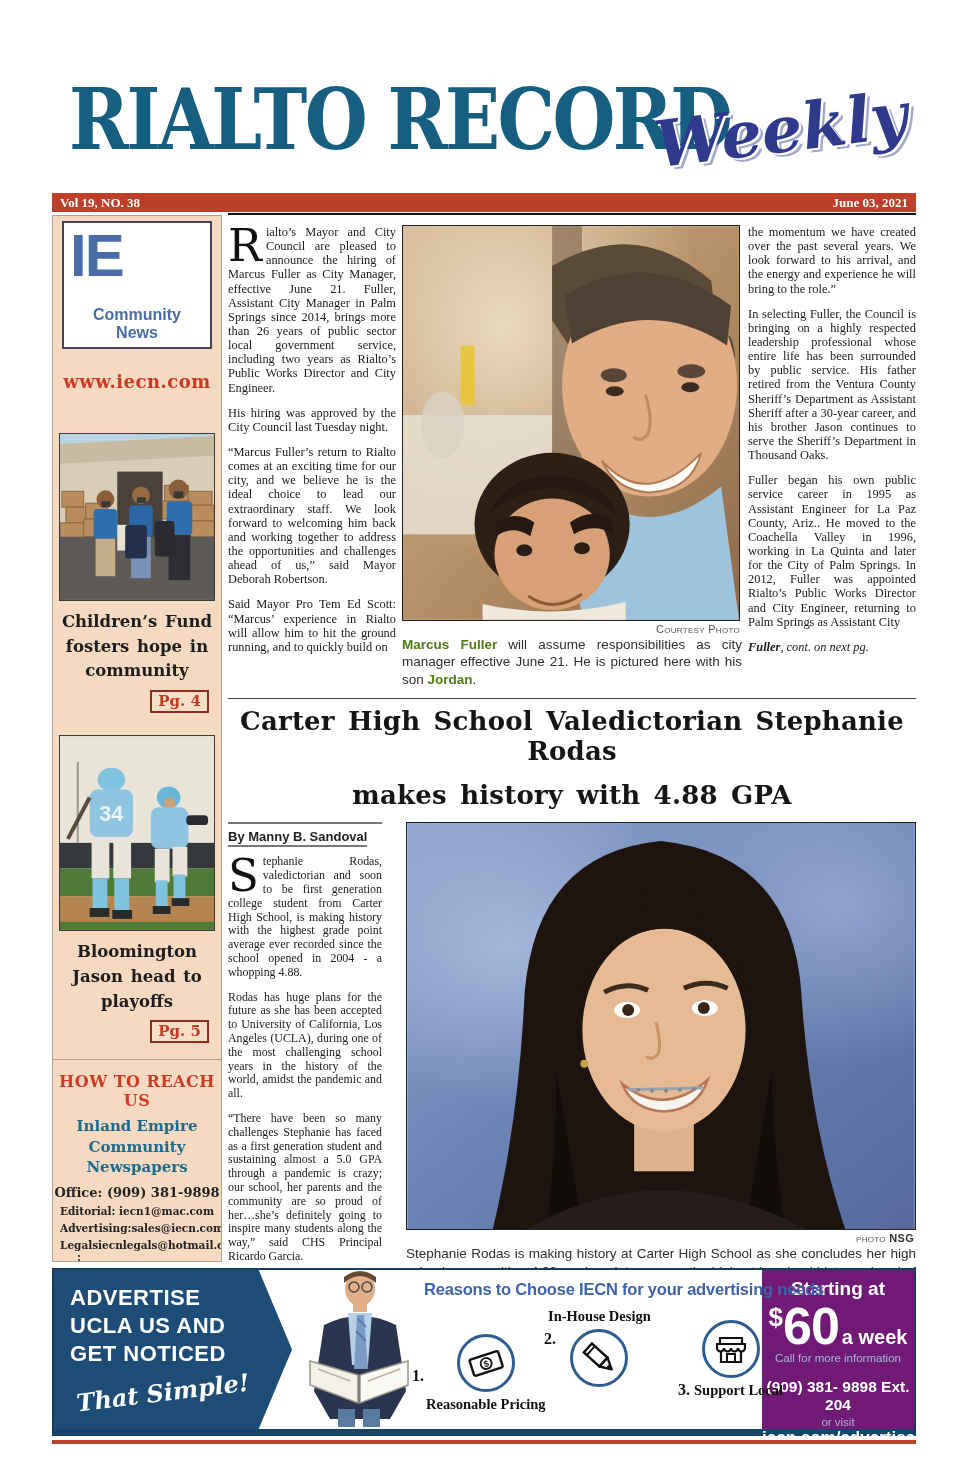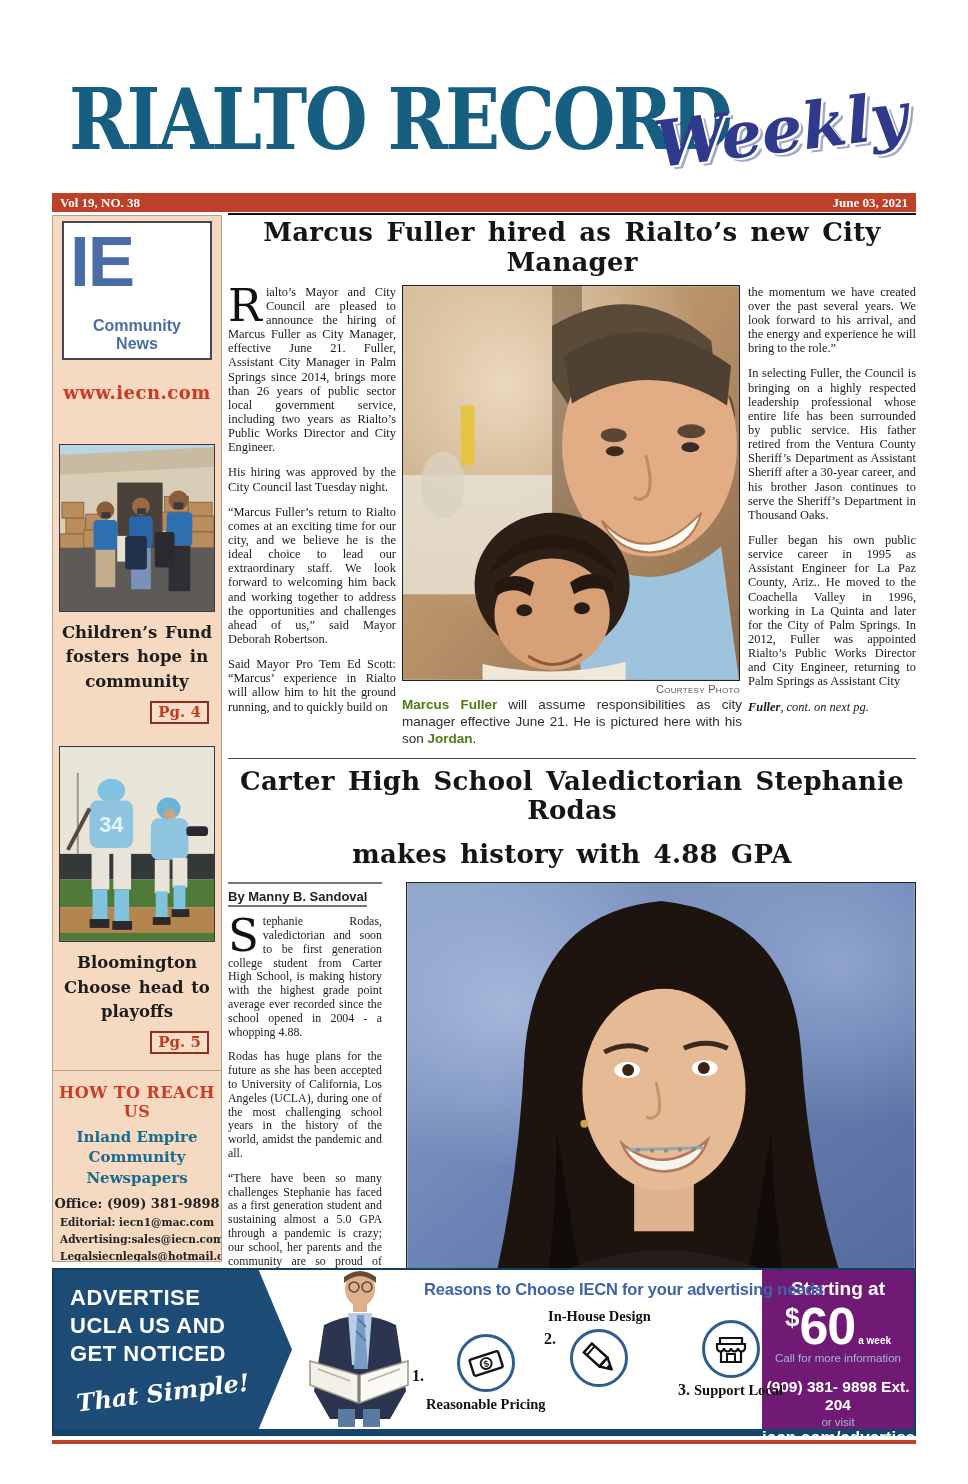--- a/index.html
+++ b/index.html
@@ -39,21 +39,21 @@
   .sidebar {
     position:absolute; left:52px; top:215px; width:170px; height:1047px;
     background:#f5d9c0; border:1px solid #b3a18c; overflow:hidden;
   }
   .ie-box {
     width:150px; margin:5px auto 0; background:#ffffff;
     border:2px solid #43455a; padding:4px 6px 5px; text-align:left;
   }
   .ie-initials {
     font-family:"Liberation Sans", sans-serif; font-weight:bold;
-    font-size:71px; line-height:0.98; color:#4a6da7; letter-spacing:-2px;
+    font-size:60px; line-height:0.98; color:#4a6da7; letter-spacing:-2px;
   }
   .ie-label {
     font-family:"Liberation Sans", sans-serif; font-weight:bold;
     font-size:16px; color:#4a6da7; margin-top:20px;text-align:center;
   }
   .sb-website {
     margin-top:22px; text-align:center;
     font-family:"DejaVu Serif", serif; font-weight:bold;
     font-size:18px; color:#cc3a22; letter-spacing:0.5px;
   }
@@ -182,21 +182,21 @@
     white-space:nowrap;
   }
   .ad-right {
     width:152px; background:#701a75; color:#fff; flex:none;
     text-align:center; padding-top:8px;
   }
   .ad-startingat { font-family:"Liberation Sans", sans-serif; font-weight:bold; font-size:19px; }
   .ad-price-row { margin-top:0; line-height:1; }
   .ad-dollar { font-family:"Liberation Sans", sans-serif; font-weight:bold; font-size:26px; vertical-align:18px; }
   .ad-price { font-family:"Liberation Sans", sans-serif; font-weight:bold; font-size:52px; letter-spacing:-1px; }
-  .ad-per { font-family:"Liberation Sans", sans-serif; font-weight:bold; font-size:10px; margin-left:3px; }
+  .ad-per { font-family:"Liberation Sans", sans-serif; font-weight:bold; font-size:20px; margin-left:3px; }
   .ad-call { font-family:"Liberation Sans", sans-serif; font-size:11.5px; color:#9fb8d4; }
   .ad-phone { font-family:"Liberation Sans", sans-serif; font-weight:bold; font-size:15.5px; margin-top:14px; }
   .ad-orvisit { font-family:"Liberation Sans", sans-serif; font-size:11.5px; color:#9fb8d4; margin-top:2px; }
   .ad-web { font-family:"Liberation Sans", sans-serif; font-weight:bold; font-size:17px; margin-top:0; }
 
   .bottom-rule { position:absolute; left:52px; top:1440px; width:864px; height:4px; background:#bd4028; }
 </style>
 </head>
 <body>
 
@@ -292,21 +292,21 @@
       <rect x="96" y="114" width="15" height="34" fill="#e8e4da"></rect>
       <rect x="114" y="112" width="15" height="30" fill="#e8e4da"></rect>
       <rect x="97" y="146" width="12" height="28" fill="#7fc3e0"></rect>
       <rect x="115" y="140" width="12" height="26" fill="#7fc3e0"></rect>
       <rect x="94" y="172" width="18" height="8" fill="#2a2a2a"></rect>
         <rect x="113" y="164" width="18" height="8" fill="#2a2a2a"></rect>
       <rect x="128" y="80" width="22" height="10" rx="4" fill="#2a2a30"></rect>
     </g>
   </svg>
 
-  <div class="sb-story-title">Bloomington Choose head to playoffs</div>
+  <div class="sb-story-title">Bloomington Jason head to playoffs</div>
   <div class="sb-pg-row">
     <span class="sb-pg">Pg. 5</span>
   </div>
 
   <div class="sb-reach">
     <div class="sb-reach-head">HOW TO REACH US</div>
     <div class="sb-reach-org">
       <div>Inland Empire</div>
       <div>Community Newspapers</div>
     </div>
@@ -322,21 +322,20 @@
     <div class="sb-contact-line">
       <span>Legals :</span>
       <span>iecnlegals@hotmail.com</span>
     </div>
   </div>
 </div>
 
 <div class="main">
 
   <div class="a1">
-    <div class="headline">Marcus Fuller hired as Rialto’s new City Manager</div>
     <div class="cols1">
       <div class="colA bodytext">
         <p class="first"><span class="dropcap">R</span><span>ialto’s Mayor and City Council are pleased to announce the hiring of Marcus Fuller as City Manager, effective June 21. Fuller, Assistant City Manager in Palm Springs since 2014, brings more than 26 years of public sector local government service, including two years as Rialto’s Public Works Director and City Engineer.</span></p>
         <p>His hiring was approved by the City Council last Tuesday night.</p>
         <p>“Marcus Fuller’s return to Rialto comes at an exciting time for our city, and we believe he is the ideal choice to lead our extraordinary staff. We look forward to welcoming him back and working together to address the opportunities and challenges ahead of us,” said Mayor Deborah Robertson.</p>
         <p>Said Mayor Pro Tem Ed Scott: “Marcus’ experience in Rialto will allow him to hit the ground running, and to quickly build on</p>
       </div>
 
       <div class="photo-col">
 

